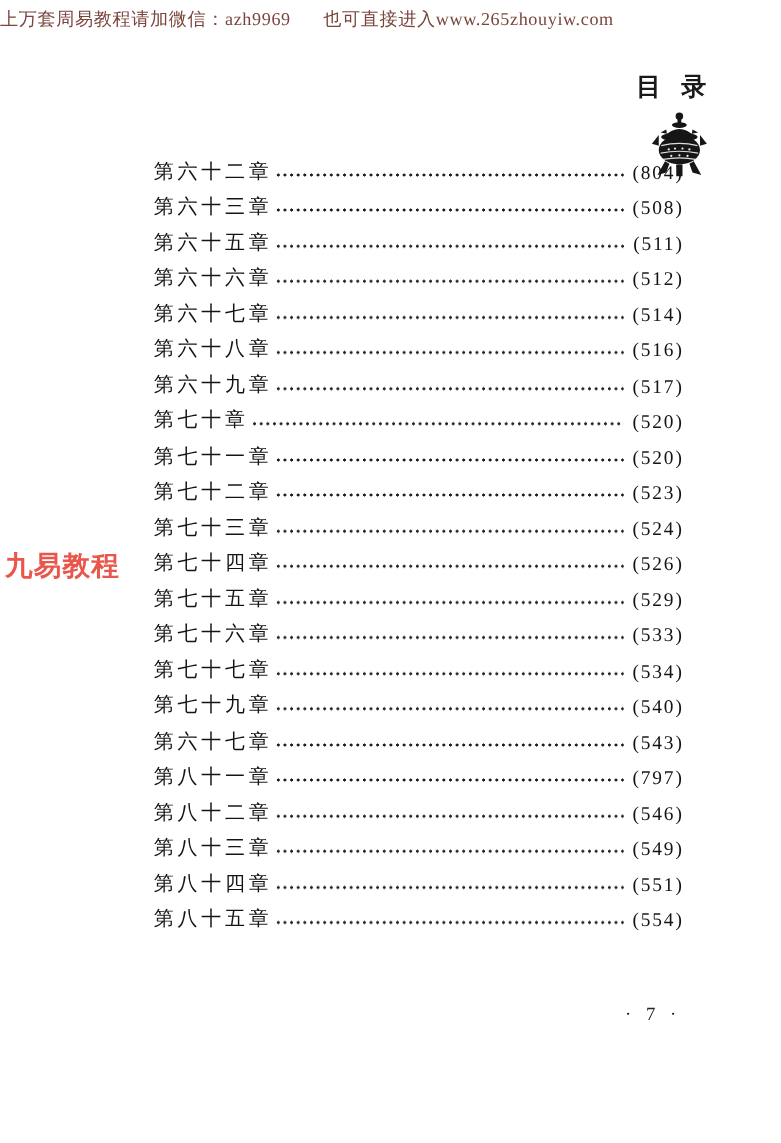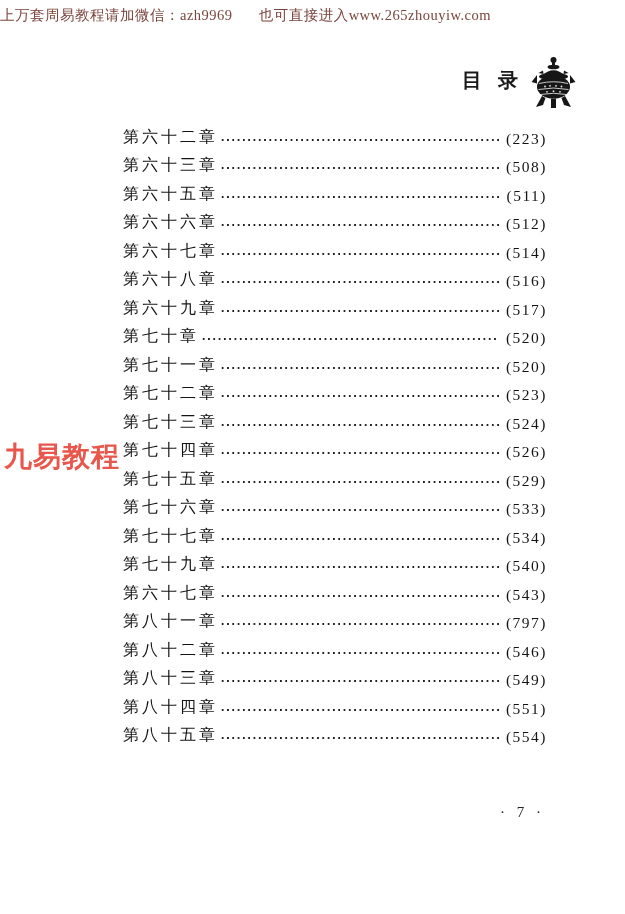--- a/index.html
+++ b/index.html
@@ -23,20 +23,21 @@
     white-space: nowrap;
   }
   .banner .gap { display: inline-block; width: 26px; }
 
   
   .header-row {
     position: absolute;
     top: 56px; right: 48px;
     display: flex;
     align-items: center;
+    flex-direction: column;
   }
   .page-title {
     font-size: 20px;
     font-weight: bold;
     white-space: pre;
     letter-spacing: 2px;
     margin-right: 10px;
     padding-bottom: 6px;
   }
   .seal { width: 47px; height: 55px; }
@@ -72,21 +73,21 @@
     letter-spacing: 1.5px;
     white-space: pre;
     color: #141414;
   }
 
   
   .watermark {
     position: absolute;
     left: 4px; top: 438px;
     font-family: "Liberation Sans", "DejaVu Sans", sans-serif;
-    font-size: 28px;
+    font-size: 22px;
     font-weight: bold;
     letter-spacing: 1px;
     color: #e8564c;
     white-space: nowrap;
   }
 
   
   .footer-page {
     position: absolute;
     top: 804px; right: 80px;
@@ -142,21 +143,21 @@
       <circle cx="23.5" cy="35.2" r="0.9"></circle>
       <circle cx="30" cy="35.8" r="0.9"></circle>
     </g>
   </svg>
 </div>
 
 <div class="toc">
   <div class="toc-row">
     <span class="toc-label">第六十二章</span>
     <span class="toc-leader"></span>
-    <span class="toc-page">(223)</span>
+    <span class="toc-page">(804)</span>
   </div>
 
   <div class="toc-row">
     <span class="toc-label">第六十三章</span>
     <span class="toc-leader"></span>
     <span class="toc-page">(508)</span>
   </div>
 
   <div class="toc-row">
     <span class="toc-label">第六十五章</span>

